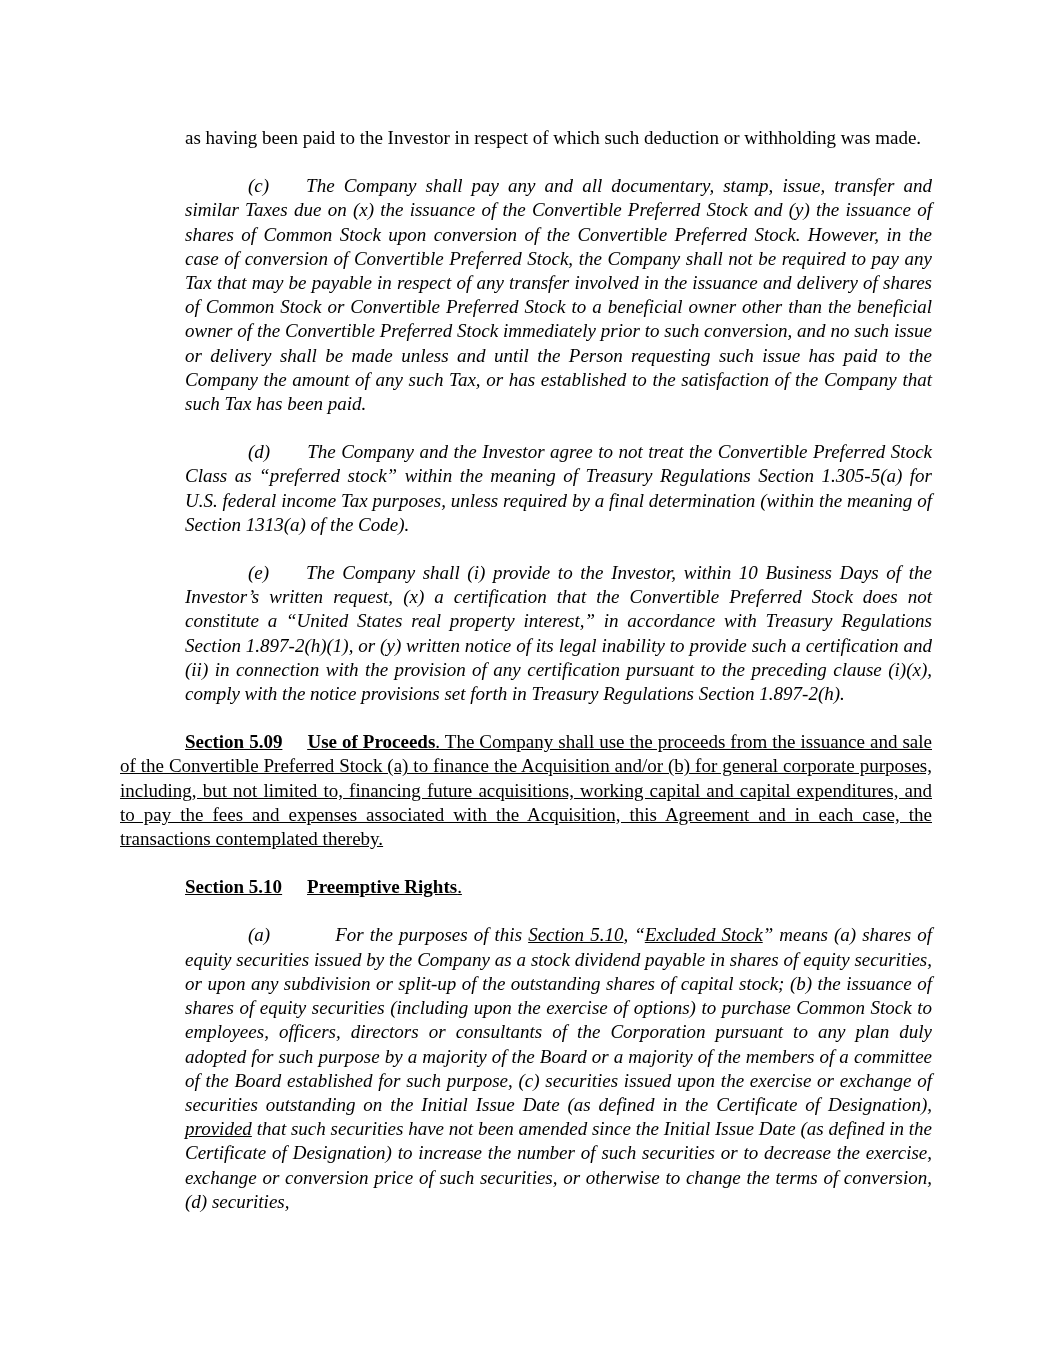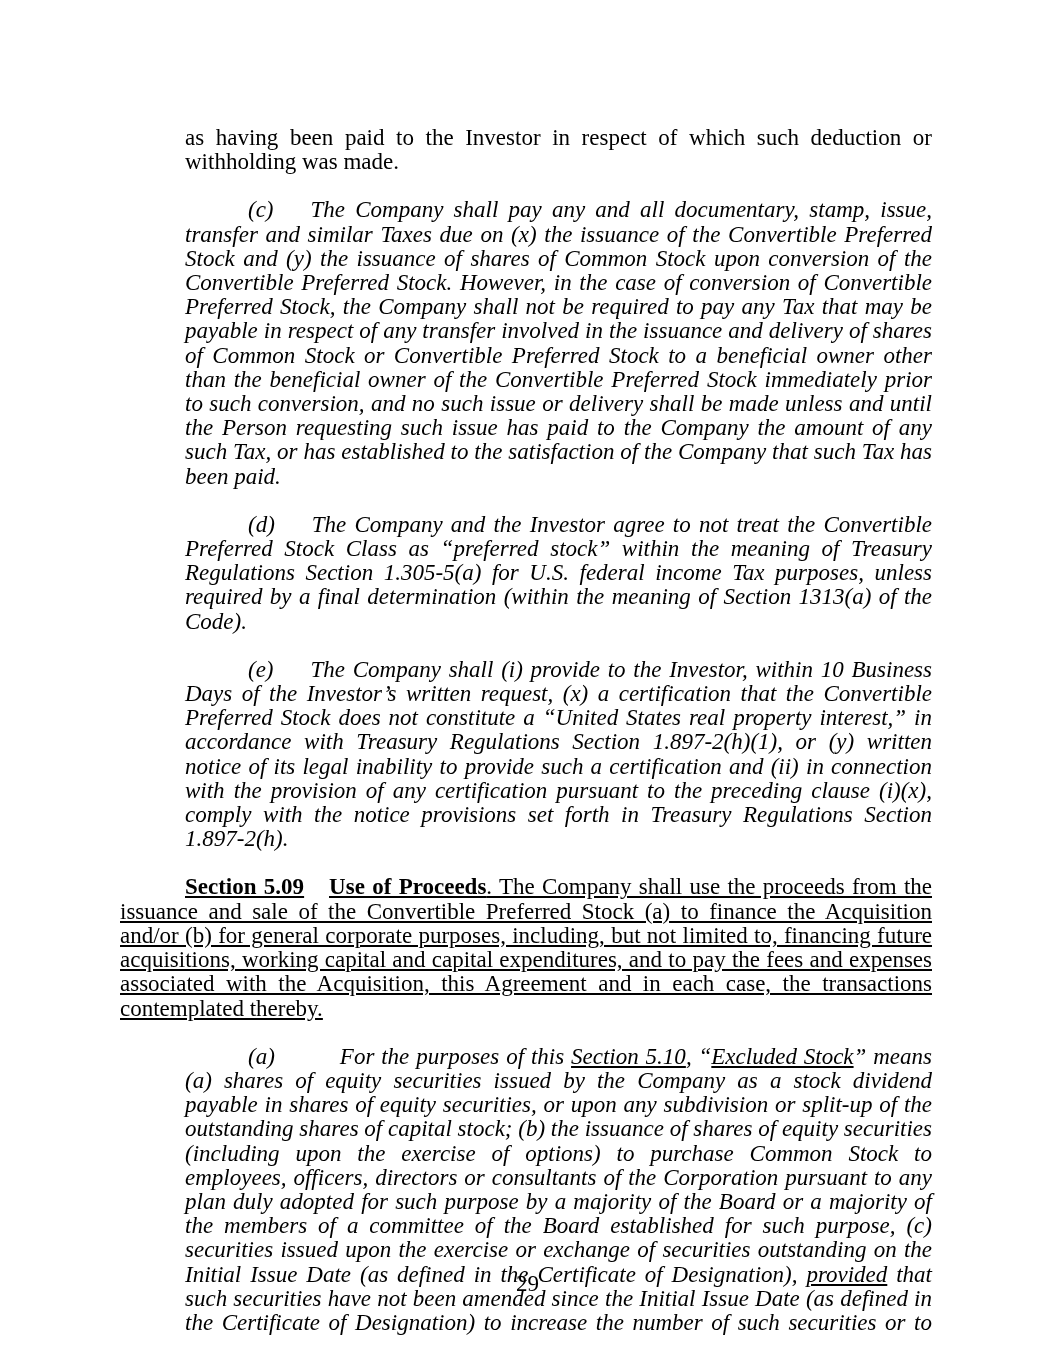--- a/index.html
+++ b/index.html
@@ -8,21 +8,21 @@
     background: #ffffff;
   }
   .page {
     position: relative;
     width: 1055px;
     height: 1335px;
     background: #ffffff;
     box-sizing: border-box;
     padding: 126px 123px 0 120px;
     font-family: "Liberation Serif", "DejaVu Serif", serif;
-    font-size: 23px;
+    font-size: 19px;
     line-height: 24.2px;
     color: #000000;
     text-align: justify;
     overflow: hidden;
   }
   .para {
     margin: 0 0 24px 0;
   }
   .indented {
     margin-left: 65px;
@@ -71,20 +71,22 @@
   </p>
 
   <p class="para indented lettered">
     <span class="plabel">(e)</span><span class="tab tab-body"></span><span class="runs"><span>The Company shall (i) provide to the Investor, within 10 Business Days of the Investor’s written request, (x) a certification that the Convertible Preferred Stock does not constitute a “United States real property interest,” in accordance with Treasury Regulations Section 1.897-2(h)(1), or (y) written notice of its legal inability to provide such a certification and (ii) in connection with the provision of any certification pursuant to the preceding clause (i)(x), comply with the notice provisions set forth in Treasury Regulations Section 1.897-2(h).</span></span>
   </p>
 
   <p class="para section-para">
     <span class="head-runs"><span class="b">Section 5.09</span></span><span class="tab tab-head"></span><span class="runs"><span class="b u">Use of Proceeds</span><span>.  The Company shall use the proceeds from the issuance and sale of the Convertible Preferred Stock (a) to finance the Acquisition and/or (b) for general corporate purposes, including, but not limited to, financing future acquisitions, working capital and capital expenditures, and to pay the fees and expenses associated with the Acquisition, this Agreement and in each case, the transactions contemplated thereby.</span></span>
   </p>
 
+  <p class="para section-para">
+    <span class="head-runs"><span class="b">Section 5.10</span></span><span class="tab tab-head"></span><span class="runs"><span class="b u">Preemptive Rights</span><span>.</span></span>
+  </p>
 
   <p class="para indented lettered">
     <span class="plabel">(a)</span><span class="tab tab-a"></span><span class="runs"><span>For the purposes of this </span><span class="u">Section 5.10</span><span>, “</span><span class="u">Excluded Stock</span><span>” means (a) shares of equity securities issued by the Company as a stock dividend payable in shares of equity securities, or upon any subdivision or split-up of the outstanding shares of capital stock; (b) the issuance of shares of equity securities (including upon the exercise of options) to purchase Common Stock to employees, officers, directors or consultants of the Corporation pursuant to any plan duly adopted for such purpose by a majority of the Board or a majority of the members of a committee of the Board established for such purpose, (c) securities issued upon the exercise or exchange of securities outstanding on the Initial Issue Date (as defined in the Certificate of Designation), </span><span class="u">provided</span><span> that such securities have not been amended since the Initial Issue Date (as defined in the Certificate of Designation) to increase the number of such securities or to decrease the exercise, exchange or conversion price of such securities, or otherwise to change the terms of conversion, (d) securities,</span></span>
   </p>
 
-  <div class="page-number">29</div>
 
 </div>
 
 </body></html>

